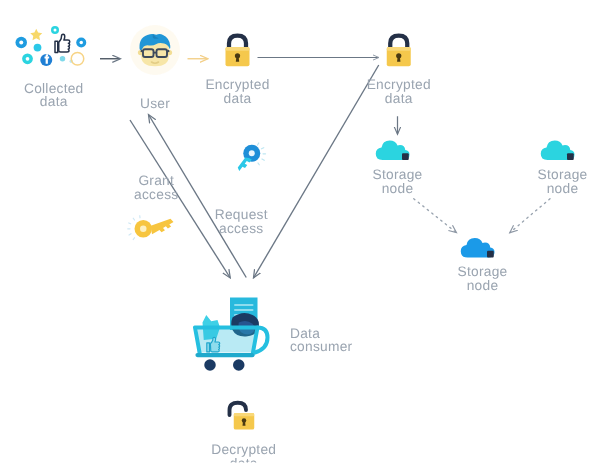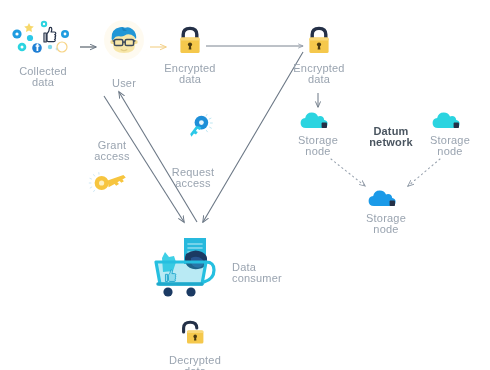--- a/index.html
+++ b/index.html
@@ -165,37 +165,33 @@
     <span class="icon">
       <svg width="52" height="24" viewBox="0 0 52 24">
         <path d="M14,20 q-5.4,0 -5.4,-5.0 q0,-4.4 4.6,-5.0 q0.9,-5.6 6.6,-5.6 q4.6,0 6.2,4.0 q0.9,-0.5 2.0,-0.5 q3.8,0 4.2,4.0 q3.4,0.4 3.4,3.8 q0,4.3 -5.0,4.3 z" fill="#2bd4e0"></path>
         <rect x="29.6" y="14.6" width="5.4" height="5.4" rx="0.8" fill="#243047"></rect>
       </svg>
     </span>
     <div class="label" style="margin-top:3px;">Storage
 node</div>
   </div>
 
-  <div class="node" style="left:358px;top:126px;width:66px;">
-    <div class="label strong">Datum
-network</div>
-  </div>
 
   <div class="node" style="left:360px;top:186px;width:52px;">
     <span class="icon">
       <svg width="52" height="24" viewBox="0 0 52 24">
         <path d="M14,20 q-5.4,0 -5.4,-5.0 q0,-4.4 4.6,-5.0 q0.9,-5.6 6.6,-5.6 q4.6,0 6.2,4.0 q0.9,-0.5 2.0,-0.5 q3.8,0 4.2,4.0 q3.4,0.4 3.4,3.8 q0,4.3 -5.0,4.3 z" fill="#1b9ae8"></path>
         <rect x="29.6" y="14.6" width="5.4" height="5.4" rx="0.8" fill="#243047"></rect>
       </svg>
     </span>
     <div class="label" style="margin-top:3px;">Storage
 node</div>
   </div>
 
-  <div class="node" style="left:86px;top:140px;width:52px;">
+  <div class="node" style="left:99px;top:140px;width:52px;">
     <div class="label">Grant
 access</div>
     <span class="icon" style="margin-top:6px;">
       <svg width="52" height="30" viewBox="0 0 52 30">
         <g stroke="#cfe8f5" stroke-width="1" stroke-linecap="round">
           <line x1="5.5" y1="11" x2="4.0" y2="10.4"></line>
           <line x1="5.0" y1="15" x2="3.2" y2="15"></line>
           <line x1="5.8" y1="19" x2="4.2" y2="20.0"></line>
           <line x1="8.6" y1="8.0" x2="7.6" y2="6.6"></line>
           <line x1="8.6" y1="22.2" x2="7.6" y2="23.6"></line>

